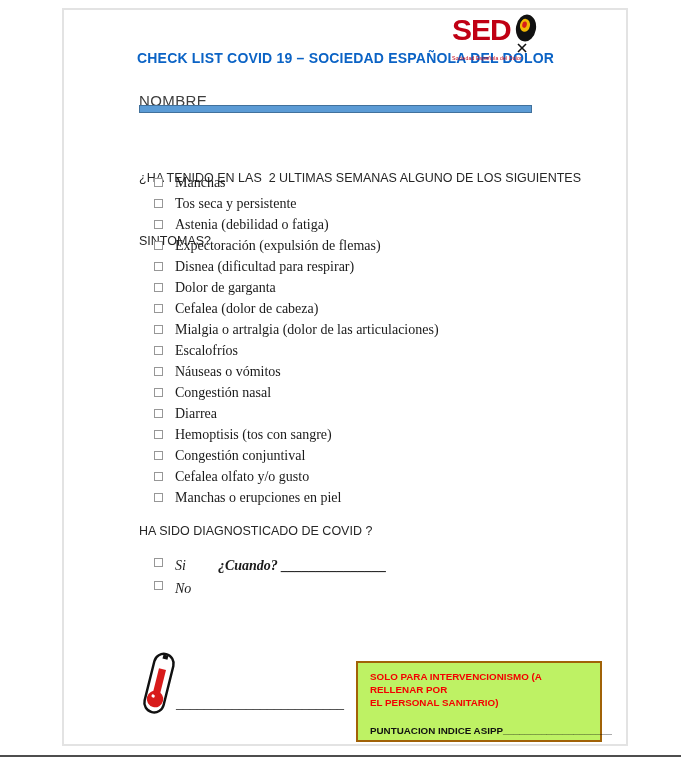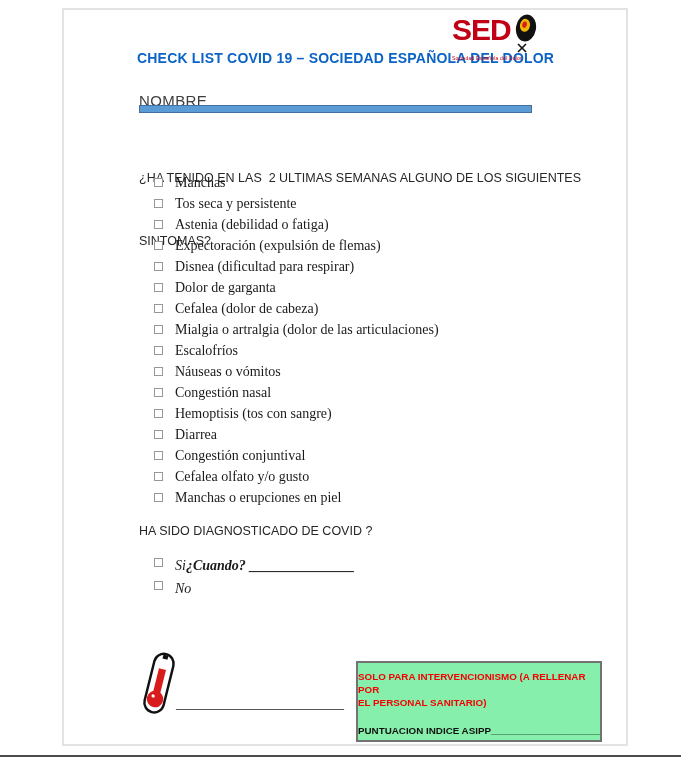--- a/index.html
+++ b/index.html
@@ -38,31 +38,31 @@
   .cbx {
     display:inline-block; width:9px; height:9px; border:1px solid #979797; background:#fff;
     margin-right:12px; flex:0 0 auto;
   }
 
   .q2 { position:absolute; left:75px; top:514px; font-size:12.5px; color:#262626; }
 
   .answer-row { position:absolute; display:flex; align-items:flex-start; font-family:"Liberation Serif", serif; font-size:14px; color:#1a1a1a;font-style:italic; }
   .row-si { left:90px; top:548px; }
   .row-no { left:90px; top:571px; }
-  .when-label { font-weight:bold; }
+  .when-label { font-weight:bold; margin-left:32px; }
   .when-line { margin-left:4px; letter-spacing:0; font-weight:bold; }
 
   
   .thermo { position:absolute; left:72px; top:640px; width:44px; height:70px; transform:rotate(14deg); }
   .sig-line { position:absolute; left:112px; top:686px; font-family:"Liberation Serif", serif; font-size:14px; color:#1a1a1a; letter-spacing:0; }
 
   
   .red-box {
     position:absolute; left:292px; top:651px; width:246px; height:81px;
-    border:2px solid #737373; background:#86efac; padding:7px 8px 0 0;
+    border:2px solid #a16207; background:#bef264; padding:7px 8px 0 12px;
   }
   .red-box-line { font-size:9.8px; font-weight:bold; color:#f40000; line-height:13px; }
   .score-line { margin-top:16px; font-size:9.8px; font-weight:bold; color:#111; white-space:nowrap; }
 
   
   .caption-rule { position:absolute; left:0; top:755px; width:681px; height:2px; background:#4d4d4d; }
   .caption { position:absolute; left:3px; top:762px; font-size:12.5px; color:#1c1c1c; }
   .caption b { font-weight:bold; }
   .caption i { font-style:italic; }
 </style>
@@ -141,25 +141,25 @@
       <div class="symptom-row">
           <span class="cbx"></span>
           <span>Náuseas o vómitos</span>
         </div>
       <div class="symptom-row">
           <span class="cbx"></span>
           <span>Congestión nasal</span>
         </div>
       <div class="symptom-row">
           <span class="cbx"></span>
+          <span>Diarrea</span>
+        </div>
+      <div class="symptom-row">
+          <span class="cbx"></span>
           <span>Hemoptisis (tos con sangre)</span>
-        </div>
-      <div class="symptom-row">
-          <span class="cbx"></span>
-          <span>Diarrea</span>
         </div>
       <div class="symptom-row">
           <span class="cbx"></span>
           <span>Congestión conjuntival</span>
         </div>
       <div class="symptom-row">
           <span class="cbx"></span>
           <span>Cefalea olfato y/o gusto</span>
         </div>
       <div class="symptom-row">

